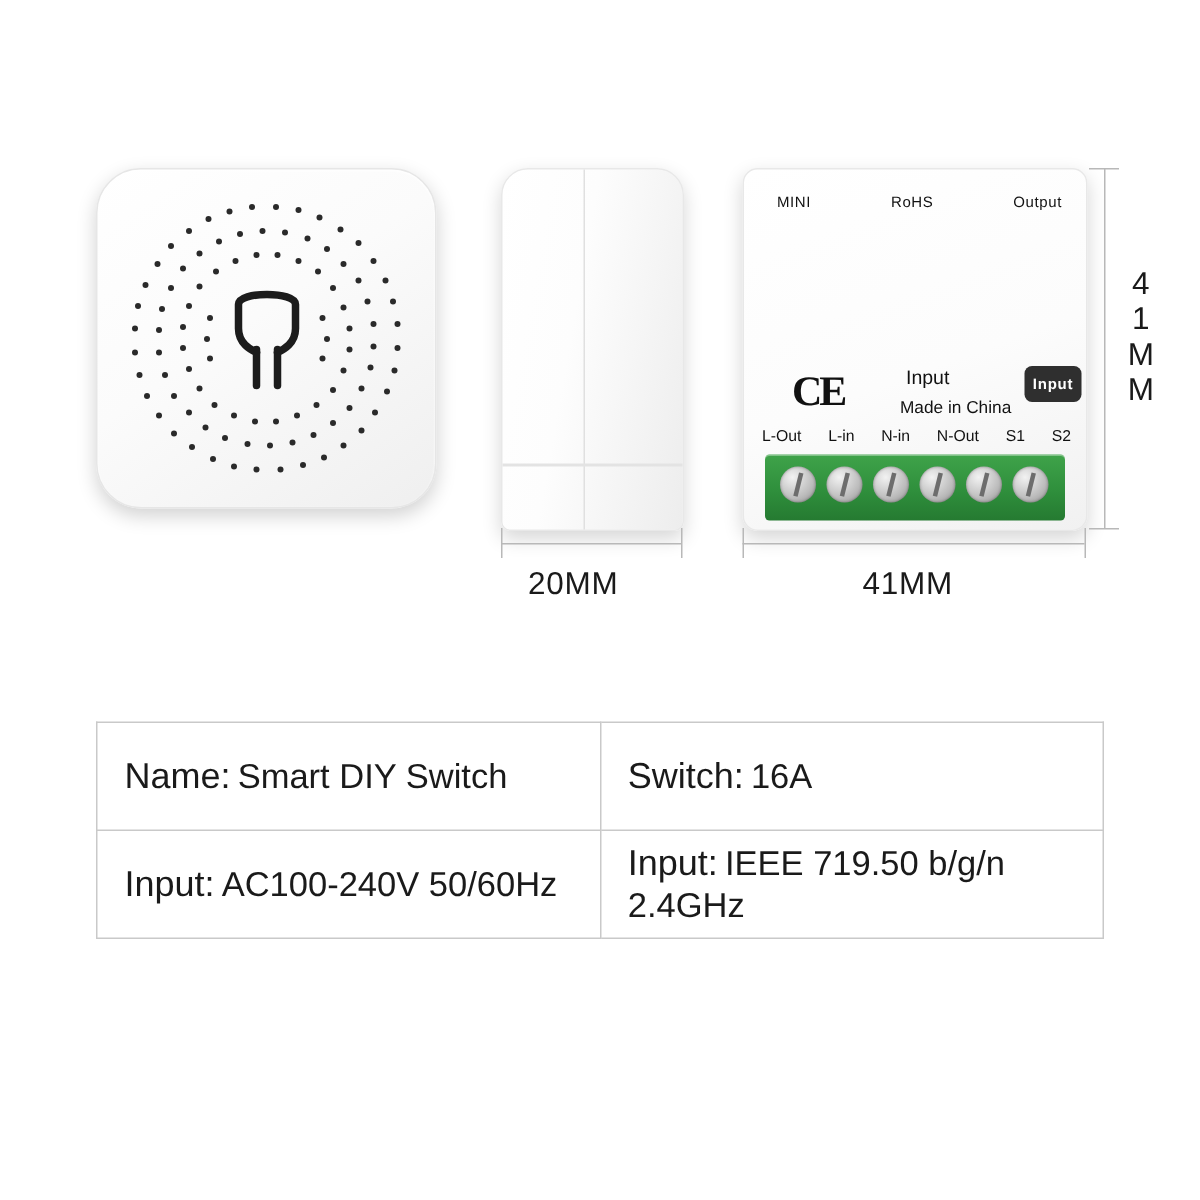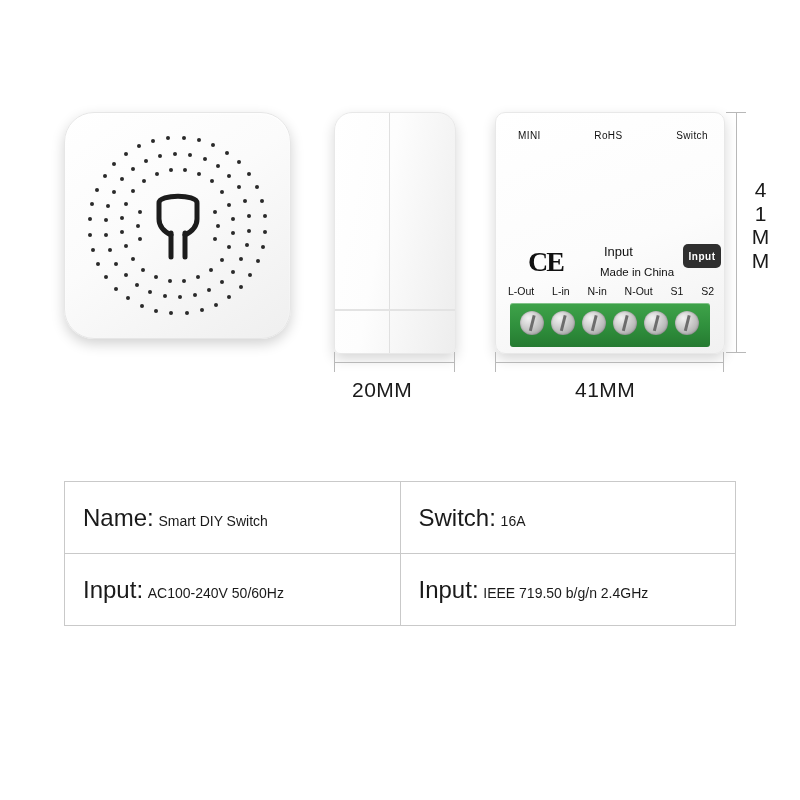--- a/index.html
+++ b/index.html
@@ -215,21 +215,21 @@
     height: 71px;
     padding: 0 18px;
     vertical-align: middle;
     font-size: 17px;
     color: #1a1a1a;
   }
   #spec-table td .k {
     font-size: 24px;
   }
   #spec-table td .v {
-    font-size: 14px;
+    font-size: 23px;
   }
 </style>
 </head>
 <body>
 
 <div id="product-area">
 
   <div id="front-view">
     <div id="front-dots">
         <div class="dot" style="left: 150.5px; top: 110.5px;"></div>
@@ -339,21 +339,21 @@
 
   <div id="side-view">
     <div id="side-seam"></div>
     <div id="side-lip"></div>
   </div>
 
   <div id="back-view">
     <div id="label-title">
       <span>MINI</span>
       <span>RoHS</span>
-      <span>Switch</span>
+      <span>Output</span>
     </div>
 
 
     <div id="label-certs">
       <div id="ce-mark">CE</div>
       <div id="rohs-mark">Input</div>
       <div id="wifi-badge">Input</div>
       <div id="made-in">Made in China</div>
     </div>
 

